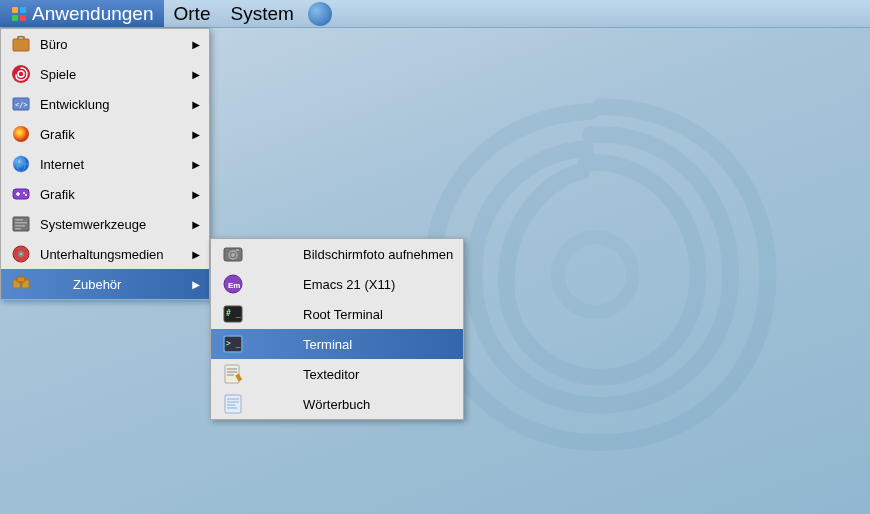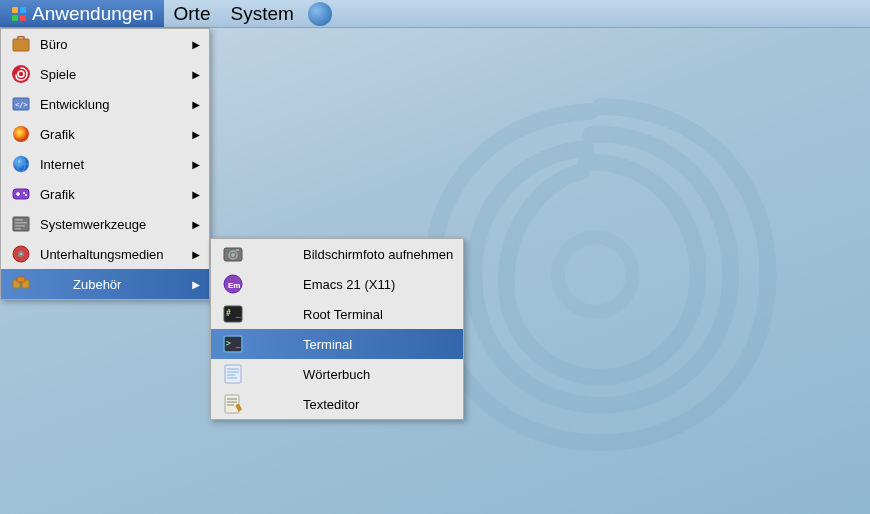--- a/index.html
+++ b/index.html
@@ -366,38 +366,38 @@
           <rect x="1" y="1" width="18" height="16" rx="2" fill="#334" stroke="#66aadd" stroke-width="1.5"></rect>
           <text x="3" y="11" font-size="8" fill="#aaffaa" font-family="monospace">&gt; _</text>
         </svg>
       </span>
       <span>Terminal</span>
     </div>
 
     <div class="submenu-item">
       <span class="item-icon">
         <svg width="20" height="20" viewBox="0 0 20 20">
+          <rect x="2" y="1" width="14" height="18" rx="1" fill="#eeeedd" stroke="#aaaaaa" stroke-width="1"></rect>
+          <line x1="4" y1="5" x2="14" y2="5" stroke="#888" stroke-width="1"></line>
+          <line x1="4" y1="8" x2="14" y2="8" stroke="#888" stroke-width="1"></line>
+          <line x1="4" y1="11" x2="11" y2="11" stroke="#888" stroke-width="1"></line>
+          <rect x="14" y="10" width="4" height="7" rx="0.5" fill="#cc8822" transform="rotate(-30 16 14)"></rect>
+        </svg>
+      </span>
+      <span>Texteditor</span>
+    </div>
+
+    <div class="submenu-item">
+      <span class="item-icon">
+        <svg width="20" height="20" viewBox="0 0 20 20">
           <rect x="2" y="1" width="16" height="18" rx="1" fill="#ddeeff" stroke="#aaaacc" stroke-width="1"></rect>
           <line x1="4" y1="5" x2="16" y2="5" stroke="#99aacc" stroke-width="1"></line>
           <line x1="4" y1="8" x2="16" y2="8" stroke="#99aacc" stroke-width="1"></line>
           <line x1="4" y1="11" x2="12" y2="11" stroke="#99aacc" stroke-width="1"></line>
           <line x1="4" y1="14" x2="14" y2="14" stroke="#99aacc" stroke-width="1"></line>
         </svg>
       </span>
       <span>Wörterbuch</span>
     </div>
 
-    <div class="submenu-item">
-      <span class="item-icon">
-        <svg width="20" height="20" viewBox="0 0 20 20">
-          <rect x="2" y="1" width="14" height="18" rx="1" fill="#eeeedd" stroke="#aaaaaa" stroke-width="1"></rect>
-          <line x1="4" y1="5" x2="14" y2="5" stroke="#888" stroke-width="1"></line>
-          <line x1="4" y1="8" x2="14" y2="8" stroke="#888" stroke-width="1"></line>
-          <line x1="4" y1="11" x2="11" y2="11" stroke="#888" stroke-width="1"></line>
-          <rect x="14" y="10" width="4" height="7" rx="0.5" fill="#cc8822" transform="rotate(-30 16 14)"></rect>
-        </svg>
-      </span>
-      <span>Texteditor</span>
-    </div>
-
   </div>
 
 </div>
 
 </body></html>

